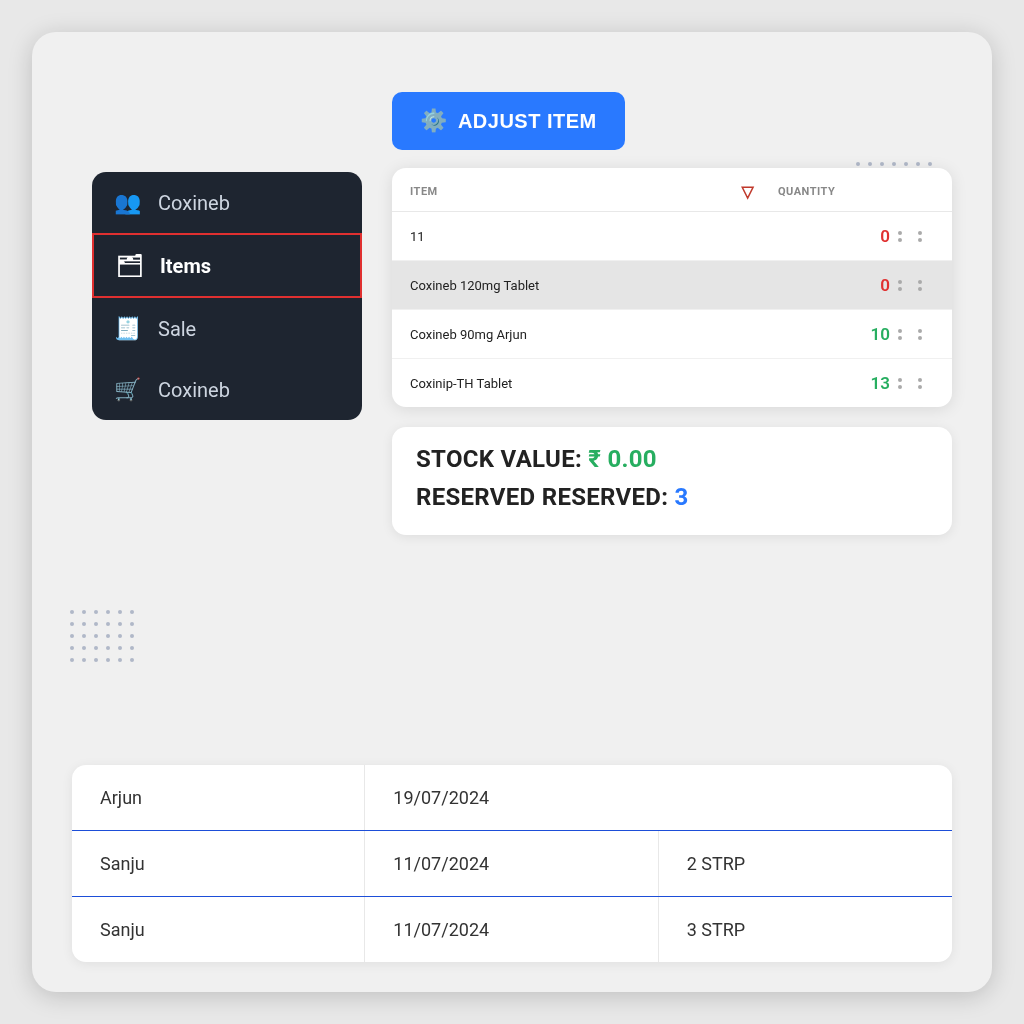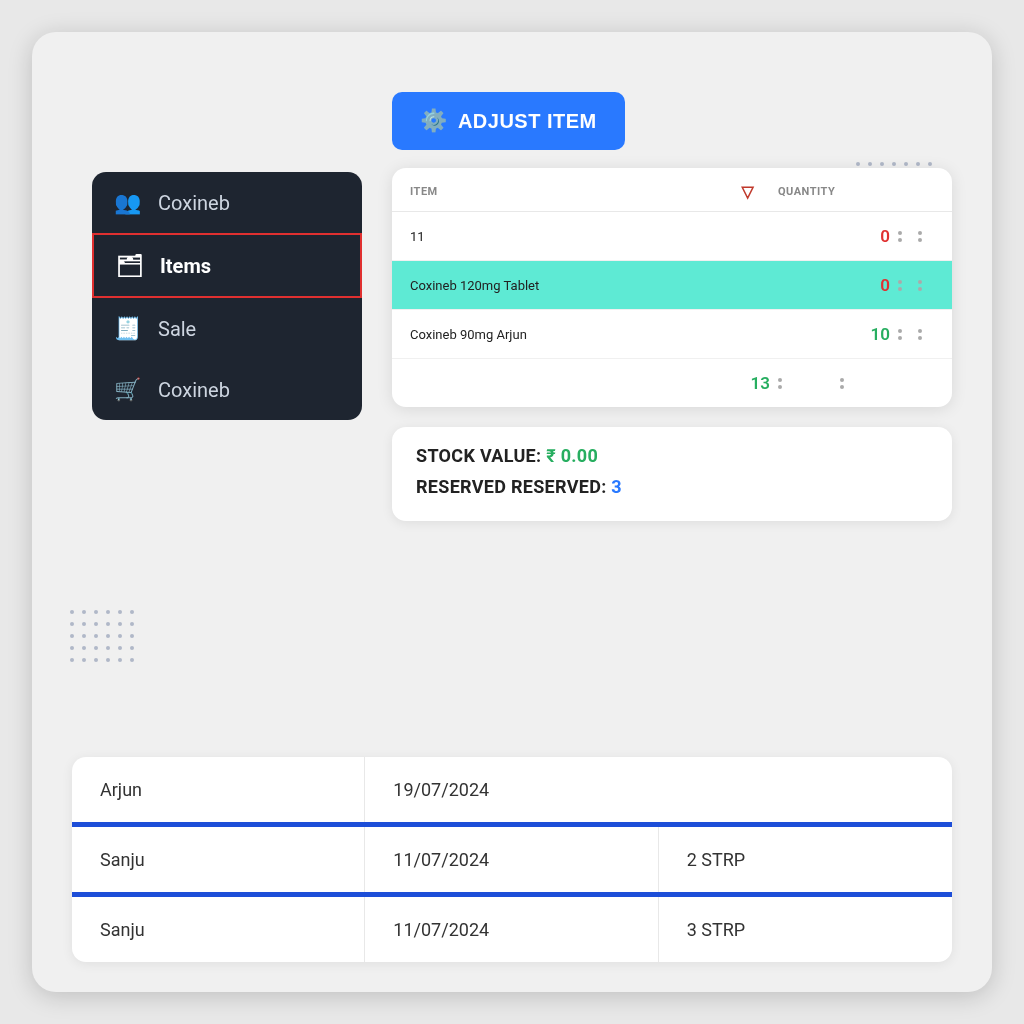--- a/index.html
+++ b/index.html
@@ -138,21 +138,21 @@
       text-align: center;
     }
     .table-row {
       display: grid;
       grid-template-columns: 1fr 60px 120px 36px;
       padding: 14px 18px;
       align-items: center;
       border-bottom: 1px solid #f0f0f0;
     }
     .table-row.highlighted {
-      background: #5eead4;
+      background: #e5e5e5;
     }
     .table-row:last-child {
       border-bottom: none;
     }
     .row-item-name {
       font-size: 13px;
       color: #222;
     }
     .row-qty {
       font-size: 17px;
@@ -177,21 +177,21 @@
 
     
     .stock-card {
       background: #fff;
       border-radius: 14px;
       padding: 18px 24px 14px 24px;
       box-shadow: 0 2px 12px rgba(0,0,0,0.08);
       margin-bottom: 20px;
     }
     .stock-line {
-      font-size: 18px;
+      font-size: 24px;
       font-weight: 700;
       color: #222;
       margin-bottom: 10px;
       letter-spacing: 0.3px;
     }
     .stock-line .value-green { color: #27ae60; }
     .stock-line .value-blue { color: #2979ff; }
     .stock-line .rupee { color: #27ae60; }
 
     
@@ -201,21 +201,21 @@
       overflow: hidden;
       box-shadow: 0 2px 12px rgba(0,0,0,0.07);
       position: absolute;
       left: 40px;
       right: 40px;
       bottom: 30px;
     }
     .bottom-row {
       display: grid;
       grid-template-columns: 1fr 1fr 1fr;
-      border-bottom: 5px solid #1d4ed8;
+      border-bottom: 1px solid #1d4ed8;
     }
     .bottom-row:last-child { border-bottom: none; }
     .bottom-cell {
       padding: 22px 28px;
       font-size: 18px;
       color: #333;
       border-right: 1px solid #e8e8e8;
     }
     .bottom-cell:last-child { border-right: none; }
   </style>
@@ -358,20 +358,21 @@
         <span class="row-qty positive">10</span>
         <div class="dot-menu">
           <span style="width: 4px; height: 4px; background: rgb(170, 170, 170); border-radius: 50%; display: block;"></span>
             <span style="width: 4px; height: 4px; background: rgb(170, 170, 170); border-radius: 50%; display: block;"></span>
             <span style="width: 4px; height: 4px; background: rgb(170, 170, 170); border-radius: 50%; display: block;"></span>
             <span style="width: 4px; height: 4px; background: rgb(170, 170, 170); border-radius: 50%; display: block;"></span>
         </div>
       </div>
 
       <div class="table-row">
+        <span class="row-item-name">Coxinip-TH Tablet</span>
         <span></span>
         <span class="row-qty positive">13</span>
         <div class="dot-menu">
           <span style="width: 4px; height: 4px; background: rgb(170, 170, 170); border-radius: 50%; display: block;"></span>
             <span style="width: 4px; height: 4px; background: rgb(170, 170, 170); border-radius: 50%; display: block;"></span>
             <span style="width: 4px; height: 4px; background: rgb(170, 170, 170); border-radius: 50%; display: block;"></span>
             <span style="width: 4px; height: 4px; background: rgb(170, 170, 170); border-radius: 50%; display: block;"></span>
         </div>
       </div>
     </div>

